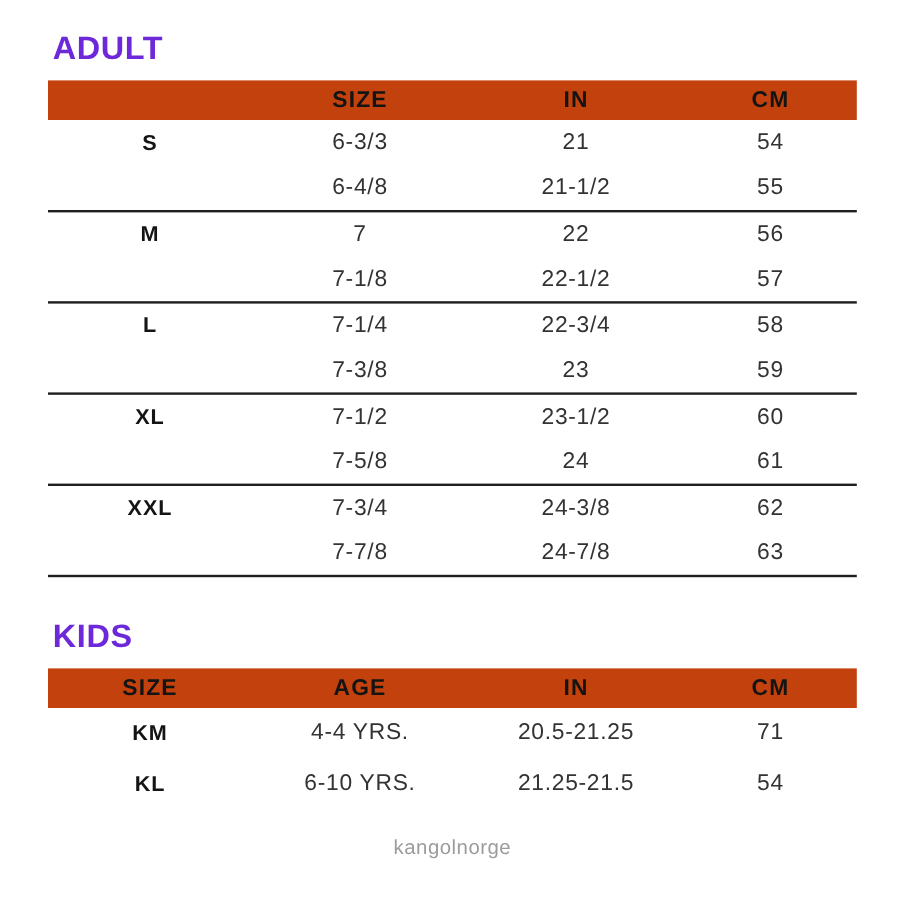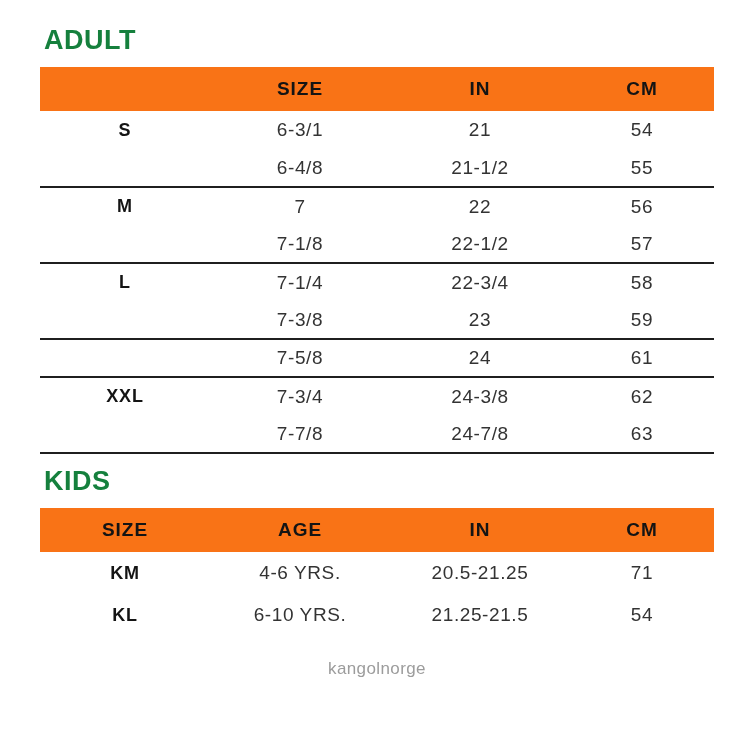--- a/index.html
+++ b/index.html
@@ -10,34 +10,34 @@
     font-family: "Liberation Sans", sans-serif;
     color: #2e2e2e;
     overflow: hidden;
   }
   .page { padding: 27px 40px 0 40px; }
 
   .section-heading {
     font-size: 27px;
     font-weight: bold;
     letter-spacing: 0.5px;
-    color: #15803d;
+    color: #6d28d9;
     margin: 0 0 13px 4px;
     line-height: 1;
   }
-  .section-heading.kids { margin-top: 14px; }
+  .section-heading.kids { margin-top: 36px; }
 
   table.size-table {
     border-collapse: collapse;
     width: 674px;
     table-layout: fixed;
   }
   table.size-table thead tr {
-    background: #f97316;
-    height: 44px;
+    background: #c2410c;
+    height: 33px;
   }
   table.size-table th {
     font-size: 19px;
     font-weight: bold;
     color: #141414;
     letter-spacing: 1px;
     text-align: center;
     padding: 0;
   }
   table.size-table td {
@@ -86,21 +86,21 @@
       <tr>
         <th></th>
         <th>SIZE</th>
         <th>IN</th>
         <th>CM</th>
       </tr>
     </thead>
     <tbody>
       <tr>
         <td class="row-label">S</td>
-        <td>6-3/1</td>
+        <td>6-3/3</td>
         <td>21</td>
         <td>54</td>
       </tr>
       <tr class="group-end">
         <td class="row-label"></td>
         <td>6-4/8</td>
         <td>21-1/2</td>
         <td>55</td>
       </tr>
       <tr>
@@ -119,20 +119,26 @@
         <td class="row-label">L</td>
         <td>7-1/4</td>
         <td>22-3/4</td>
         <td>58</td>
       </tr>
       <tr class="group-end">
         <td class="row-label"></td>
         <td>7-3/8</td>
         <td>23</td>
         <td>59</td>
+      </tr>
+      <tr>
+        <td class="row-label">XL</td>
+        <td>7-1/2</td>
+        <td>23-1/2</td>
+        <td>60</td>
       </tr>
       <tr class="group-end">
         <td class="row-label"></td>
         <td>7-5/8</td>
         <td>24</td>
         <td>61</td>
       </tr>
       <tr>
         <td class="row-label">XXL</td>
         <td>7-3/4</td>
@@ -161,21 +167,21 @@
       <tr>
         <th>SIZE</th>
         <th>AGE</th>
         <th>IN</th>
         <th>CM</th>
       </tr>
     </thead>
     <tbody>
       <tr>
         <td class="row-label">KM</td>
-        <td>4-6 YRS.</td>
+        <td>4-4 YRS.</td>
         <td>20.5-21.25</td>
         <td>71</td>
       </tr>
       <tr>
         <td class="row-label">KL</td>
         <td>6-10 YRS.</td>
         <td>21.25-21.5</td>
         <td>54</td>
       </tr>
     </tbody>

